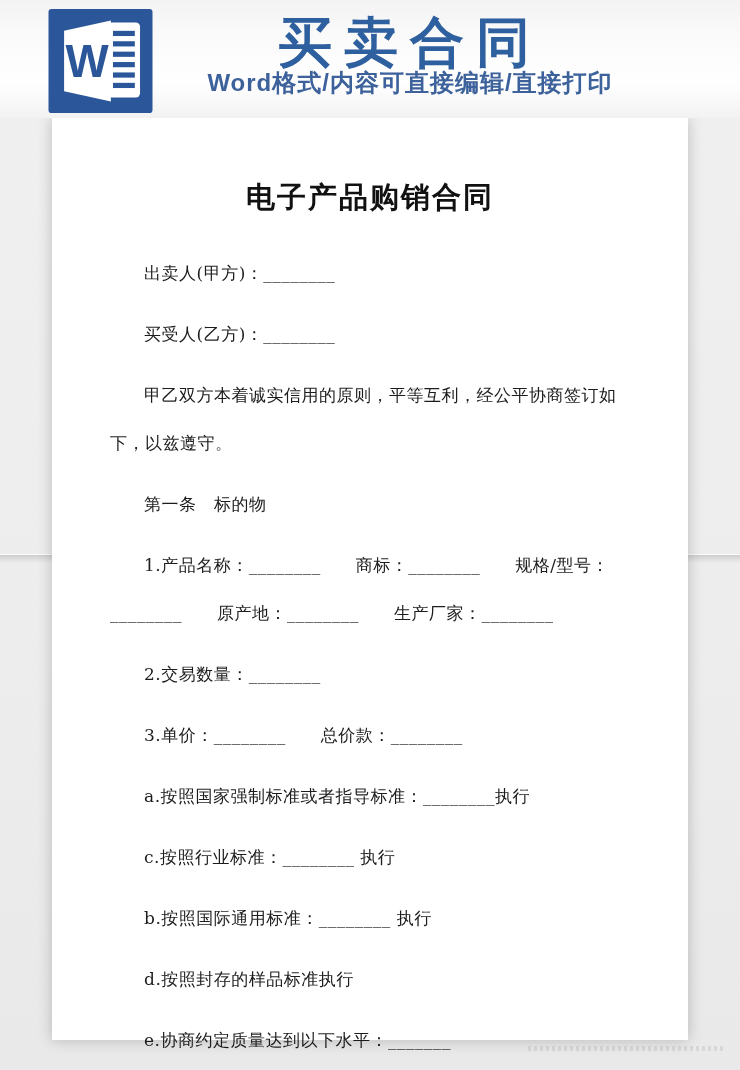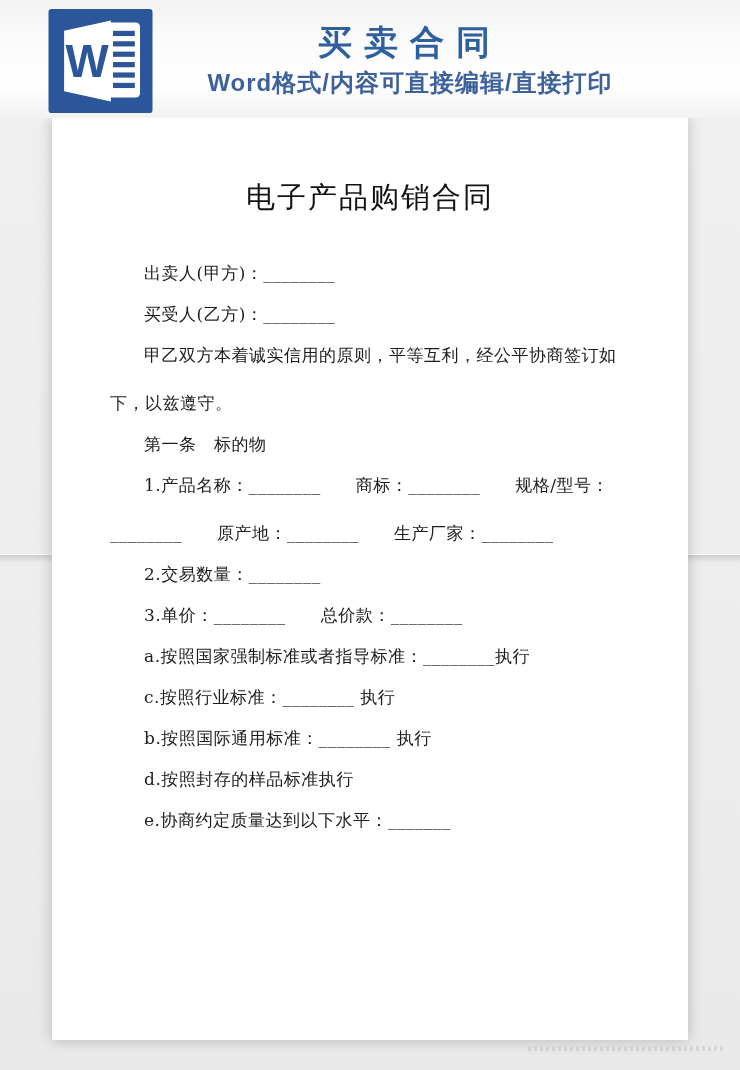--- a/index.html
+++ b/index.html
@@ -21,21 +21,21 @@
   .word-icon {
     position: absolute; top: 9px; left: 48px; width: 105px; height: 104px;
     display: block;
   }
   .header-titles {
     position: absolute; top: 0; left: 80px; width: 660px; height: 118px;
     text-align: center;
   }
   .header-title {
     margin-top: 16px;
-    font-size: 34px; font-weight: bold; letter-spacing: 12px;
+    font-size: 54px; font-weight: bold; letter-spacing: 12px;
     color: #2e5f9e;
     line-height: 52px;
   }
   .header-subtitle {
     font-size: 24px; color: #3c619b; letter-spacing: 1px;
     line-height: 30px;
     font-weight: bold;
   }
 
   
@@ -62,30 +62,30 @@
     background: #ffffff;
     box-shadow: 0 0 14px rgba(0,0,0,0.22);
     z-index: 1;
     padding: 0 58px;
     color: #1c1c1c;
     font-family: "DejaVu Serif", "Liberation Serif", serif;
   }
   .doc-title {
     margin-top: 58px;
     text-align: center;
-    font-size: 29px; font-weight: normal; letter-spacing: 2px;
+    font-size: 29px; font-weight: bold; letter-spacing: 2px;
     line-height: 42px;
     color: #111111;
     font-family: "DejaVu Sans", "Liberation Sans", sans-serif;
   }
   .doc-body { margin-top: 39px; }
   .doc-line {
     font-size: 17px;
     line-height: 32px;
-    margin-top: 9px;
+    margin-top: 29px;
     white-space: nowrap;
     letter-spacing: 0.5px;
   }
   .doc-line.cont { margin-top: 16px; }
   .doc-line.indent { padding-left: 34px; }
 </style>
 </head>
 <body>
 
 <div class="header">

